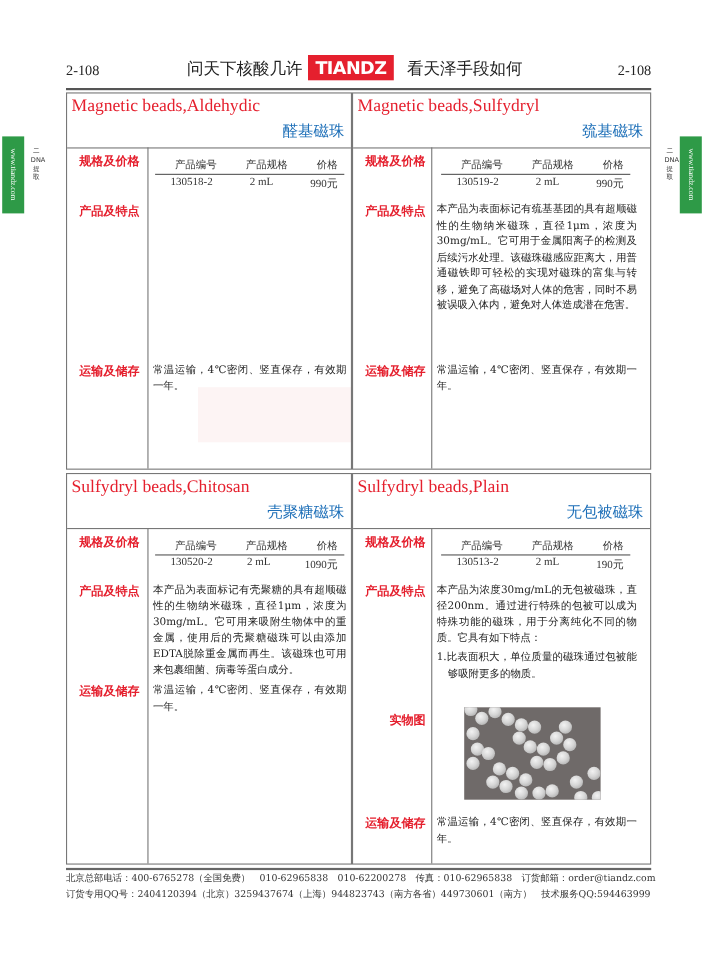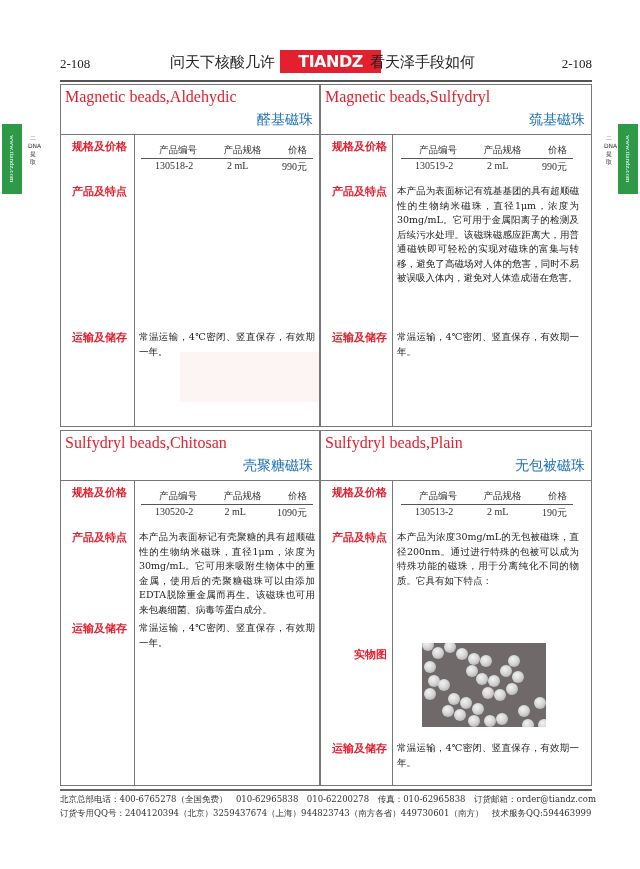--- a/index.html
+++ b/index.html
@@ -6,21 +6,21 @@
     html, body { width: 640px; height: 869px; background: #ffffff; overflow: hidden; }
     body { position: relative; font-family: "DejaVu Serif", serif; color: #222; }
 
     .header { position: absolute; top: 50px; left: 60px; width: 532px; height: 30px; }
     .page-num { position: absolute; top: 6px; font-size: 13px; font-family: "Liberation Serif", serif; color: #222; }
     .page-num.left { left: 0; }
     .page-num.right { right: 0; }
     .slogan { position: absolute; top: 3px; font-size: 15px; color: #222; font-family: Liberation Serif, serif; }
     .slogan.left { left: 110px; }
     .slogan.right { left: 310px; }
-    .brand { position: absolute; left: 220px; top: 0; width: 101px; height: 23px; background: #e5202e; color: #fff;
+    .brand { position: absolute; left: 220px; top: 0; width: 78px; height: 23px; background: #e5202e; color: #fff;
              font-family: "DejaVu Sans", sans-serif; font-weight: bold; font-size: 16px; line-height: 23px; text-align: center; letter-spacing: -0.5px; }
 
     .side-tab { position: absolute; width: 20px; height: 70px; background: #2e9a47; color: #fff;
                 font-size: 7px; writing-mode: vertical-rl; text-align: center; line-height: 20px; font-family: "Liberation Serif", serif; }
     .side-tab.left { left: 2px; top: 124px; }
     .side-tab.right { right: 2px; top: 124px; }
     .side-note { position: absolute; width: 10px; font-size: 6px; line-height: 8px; text-align: center; color: #333; font-family: "DejaVu Sans", sans-serif; }
     .side-note.left { left: 28px; top: 134px; }
     .side-note.right { right: 26px; top: 134px; }
 
@@ -165,20 +165,21 @@
         <div class="val">
           <span>130513-2</span>
           <span>2 mL</span>
           <span>190元</span>
         </div>
       </div>
 
       <div class="row-label" style="right:204px; top:99px;">产品及特点</div>
       <div class="desc" style="left:76px; top:99px; width:182px;">
         <p>本产品为浓度30mg/mL的无包被磁珠，直径200nm。通过进行特殊的包被可以成为特殊功能的磁珠，用于分离纯化不同的物质。它具有如下特点：</p>
+        <p class="list-item">1.比表面积大，单位质量的磁珠通过包被能够吸附更多的物质。</p>
       </div>
 
       <div class="row-label" style="right:204px; top:216px;">实物图</div>
       <div class="sem" style="left:101px; top:212px; width:124px; height:84px;">
         <div class="bead" style="left:0px; top:-4px; width:12px; height:12px;"></div>
         <div class="bead" style="left:10px; top:4px; width:12px; height:12px;"></div>
         <div class="bead" style="left:22px; top:-2px; width:12px; height:12px;"></div>
         <div class="bead" style="left:34px; top:5px; width:12px; height:12px;"></div>
         <div class="bead" style="left:2px; top:18px; width:12px; height:12px;"></div>
         <div class="bead" style="left:6px; top:32px; width:12px; height:12px;"></div>

